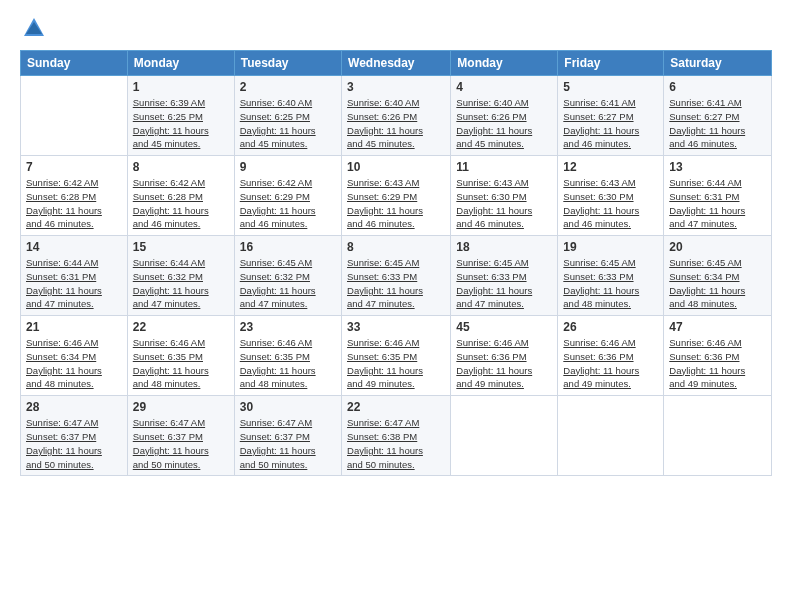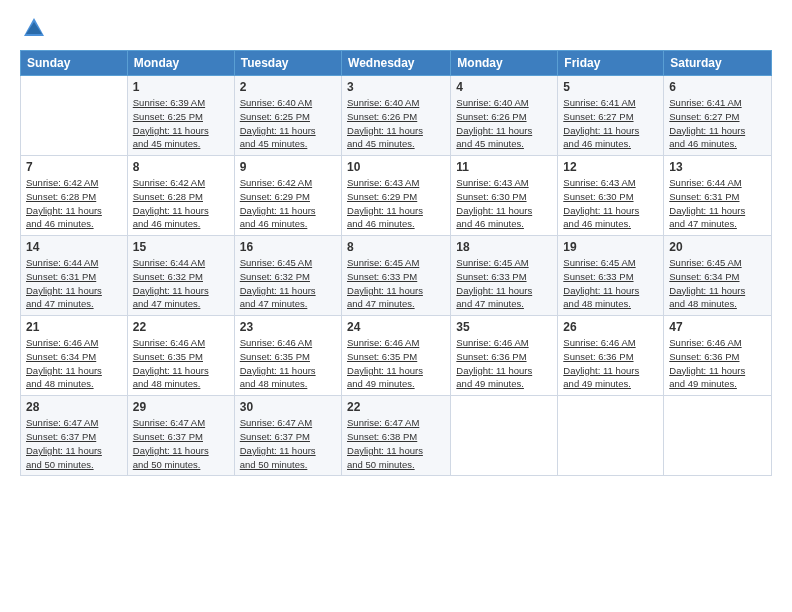--- a/index.html
+++ b/index.html
@@ -308,28 +308,28 @@
 and 48 minutes.</div>
           </td>
           <td>
             <span class="day-num">23</span>
             <div class="day-info" style="white-space: pre-line;">Sunrise: 6:46 AM
 Sunset: 6:35 PM
 Daylight: 11 hours
 and 48 minutes.</div>
           </td>
           <td>
-            <span class="day-num">24</span>
+            <span class="day-num">33</span>
             <div class="day-info" style="white-space: pre-line;">Sunrise: 6:46 AM
 Sunset: 6:35 PM
 Daylight: 11 hours
 and 49 minutes.</div>
           </td>
           <td>
-            <span class="day-num">35</span>
+            <span class="day-num">45</span>
             <div class="day-info" style="white-space: pre-line;">Sunrise: 6:46 AM
 Sunset: 6:36 PM
 Daylight: 11 hours
 and 49 minutes.</div>
           </td>
           <td>
             <span class="day-num">26</span>
             <div class="day-info" style="white-space: pre-line;">Sunrise: 6:46 AM
 Sunset: 6:36 PM
 Daylight: 11 hours

